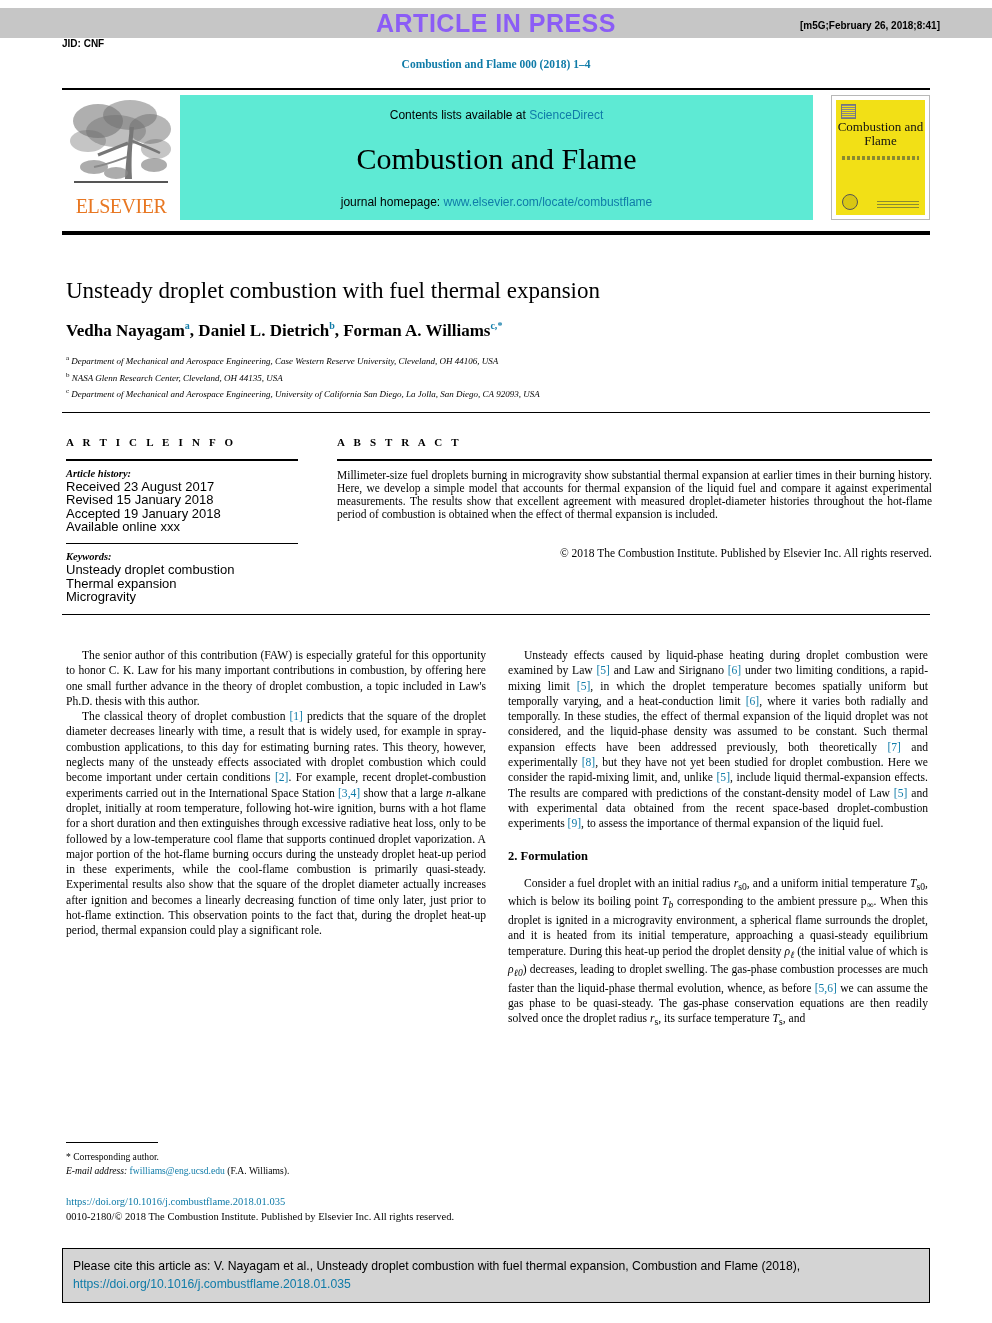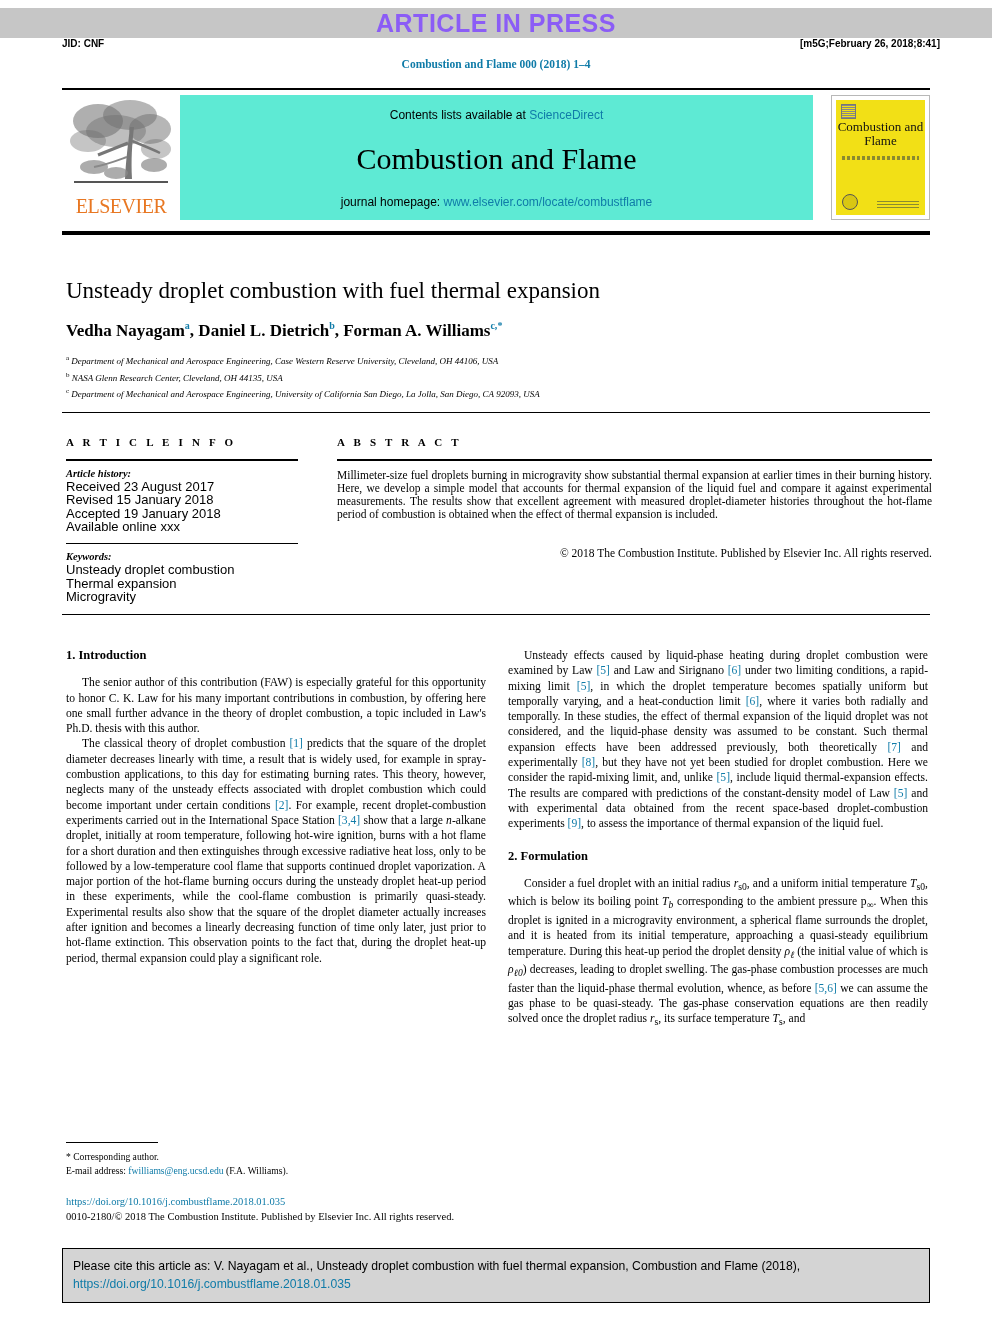--- a/index.html
+++ b/index.html
@@ -38,21 +38,21 @@
   .jid {
     position: absolute;
     left: 62px; top: 38px;
     font-family: "Liberation Sans", sans-serif;
     font-weight: bold;
     font-size: 10px;
     color: #000;
   }
   .stamp {
     position: absolute;
-    right: 52px; top: 38px;
+    right: 52px; top: 20px;
     font-family: "Liberation Sans", sans-serif;
     font-weight: bold;
     font-size: 10px;
     color: #000;
   }
 
   .journal-ref {
     position: absolute;
     left: 0; top: 58px;
     width: 992px;
@@ -304,21 +304,21 @@
     background: #000;
   }
   .footnote {
     position: absolute;
     left: 66px; top: 1150px;
     width: 420px;
     font-family: "Liberation Serif", serif;
     font-size: 9.6px;
     line-height: 13.5px;
   }
-  .footnote .em { }
+  .footnote .em { font-style: italic; }
   .doi-line {
     position: absolute;
     left: 66px; top: 1196px;
     font-family: "Liberation Serif", serif;
     font-size: 10.5px;
     color: #0f7ba8;
   }
   .issn-line {
     position: absolute;
     left: 66px; top: 1211px;
@@ -439,21 +439,20 @@
 <div class="abs-col">
   <div class="hdr-label">A B S T R A C T</div>
   <div class="abs-rule"></div>
   <div class="abs-text">Millimeter-size fuel droplets burning in microgravity show substantial thermal expansion at earlier times in their burning history. Here, we develop a simple model that accounts for thermal expansion of the liquid fuel and compare it against experimental measurements. The results show that excellent agreement with measured droplet-diameter histories throughout the hot-flame period of combustion is obtained when the effect of thermal expansion is included.</div>
   <div class="abs-copy">© 2018 The Combustion Institute. Published by Elsevier Inc. All rights reserved.</div>
 </div>
 
 <div class="rule-under-abs"></div>
 
 <div class="col col-left">
-  <div class="sec-head">1. Introduction</div>
   <p class="para">The senior author of this contribution (FAW) is especially grateful for this opportunity to honor C. K. Law for his many important contributions in combustion, by offering here one small further advance in the theory of droplet combustion, a topic included in Law's Ph.D. thesis with this author.</p>
   <p class="para">The classical theory of droplet combustion <span class="ref">[1]</span> predicts that the square of the droplet diameter decreases linearly with time, a result that is widely used, for example in spray-combustion applications, to this day for estimating burning rates. This theory, however, neglects many of the unsteady effects associated with droplet combustion which could become important under certain conditions <span class="ref">[2]</span>. For example, recent droplet-combustion experiments carried out in the International Space Station <span class="ref">[3,4]</span> show that a large <i>n</i>-alkane droplet, initially at room temperature, following hot-wire ignition, burns with a hot flame for a short duration and then extinguishes through excessive radiative heat loss, only to be followed by a low-temperature cool flame that supports continued droplet vaporization. A major portion of the hot-flame burning occurs during the unsteady droplet heat-up period in these experiments, while the cool-flame combustion is primarily quasi-steady. Experimental results also show that the square of the droplet diameter actually increases after ignition and becomes a linearly decreasing function of time only later, just prior to hot-flame extinction. This observation points to the fact that, during the droplet heat-up period, thermal expansion could play a significant role.</p>
 </div>
 
 <div class="col col-right">
   <p class="para">Unsteady effects caused by liquid-phase heating during droplet combustion were examined by Law <span class="ref">[5]</span> and Law and Sirignano <span class="ref">[6]</span> under two limiting conditions, a rapid-mixing limit <span class="ref">[5]</span>, in which the droplet temperature becomes spatially uniform but temporally varying, and a heat-conduction limit <span class="ref">[6]</span>, where it varies both radially and temporally. In these studies, the effect of thermal expansion of the liquid droplet was not considered, and the liquid-phase density was assumed to be constant. Such thermal expansion effects have been addressed previously, both theoretically <span class="ref">[7]</span> and experimentally <span class="ref">[8]</span>, but they have not yet been studied for droplet combustion. Here we consider the rapid-mixing limit, and, unlike <span class="ref">[5]</span>, include liquid thermal-expansion effects. The results are compared with predictions of the constant-density model of Law <span class="ref">[5]</span> and with experimental data obtained from the recent space-based droplet-combustion experiments <span class="ref">[9]</span>, to assess the importance of thermal expansion of the liquid fuel.</p>
   <div class="sec-head spaced">2. Formulation</div>
   <p class="para">Consider a fuel droplet with an initial radius <i>r</i><sub>s0</sub>, and a uniform initial temperature <i>T</i><sub>s0</sub>, which is below its boiling point <i>T<sub>b</sub></i> corresponding to the ambient pressure p<sub>∞</sub>. When this droplet is ignited in a microgravity environment, a spherical flame surrounds the droplet, and it is heated from its initial temperature, approaching a quasi-steady equilibrium temperature. During this heat-up period the droplet density <i>ρ<sub>ℓ</sub></i> (the initial value of which is <i>ρ<sub>ℓ0</sub></i>) decreases, leading to droplet swelling. The gas-phase combustion processes are much faster than the liquid-phase thermal evolution, whence, as before <span class="ref">[5,6]</span> we can assume the gas phase to be quasi-steady. The gas-phase conservation equations are then readily solved once the droplet radius <i>r</i><sub>s</sub>, its surface temperature <i>T</i><sub>s</sub>, and</p>
 </div>
 

